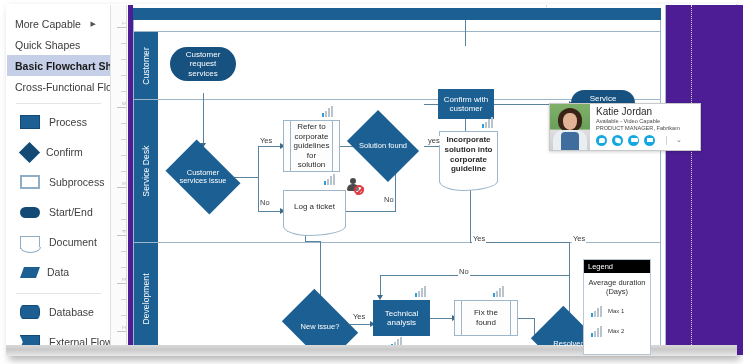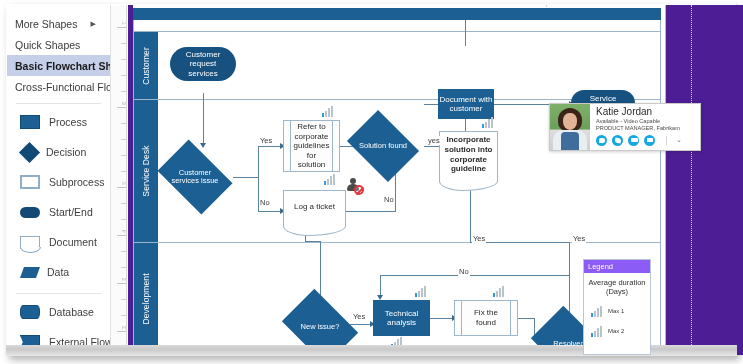--- a/index.html
+++ b/index.html
@@ -390,21 +390,21 @@
   
   .legend {
     position: absolute; left: 583px; top: 259px;
     width: 68px; height: 96px;
     background: #ffffff;
     border: 1px solid #b8c7d3;
     z-index: 30;
     overflow: hidden;
   }
   .legend-head {
-    height: 13px; background: #8b5cf6;
+    height: 13px; background: #000000;
     color: #fff; font-size: 7.5px;
     display: flex; align-items: center;
     padding-left: 4px;
   }
   .legend-sub {
     font-size: 7.5px; color: #2f2f2f;
     text-align: center; line-height: 1.25;
     padding: 5px 3px 0 3px;
   }
   .legend-row {
@@ -425,21 +425,21 @@
 <body>
 
 <div id="screen">
 
   <div class="outer-shadow"></div>
 
   <div class="shapes-panel">
 
     <div class="stencil-list">
       <div class="stencil-row">
-        <span>More Shapes</span>
+        <span>More Capable</span>
         <span class="caret">▶</span>
       </div>
       <div class="stencil-row">
         <span>Quick Shapes</span>
       </div>
       <div class="stencil-row selected">
         <span>Basic Flowchart Sha...</span>
       </div>
       <div class="stencil-row">
         <span>Cross-Functional Flow...</span>
@@ -448,21 +448,21 @@
 
     <div class="panel-sep"></div>
 
     <div>
       <div class="shape-item">
         <span class="glyph g-process"></span>
         <span class="label">Process</span>
       </div>
       <div class="shape-item">
         <span class="glyph g-decision"></span>
-        <span class="label">Decision</span>
+        <span class="label">Confirm</span>
       </div>
       <div class="shape-item">
         <span class="glyph g-subprocess"></span>
         <span class="label">Subprocess</span>
       </div>
       <div class="shape-item">
         <span class="glyph g-startend"></span>
         <span class="label">Start/End</span>
       </div>
       <div class="shape-item">
@@ -597,21 +597,21 @@
     <div class="ln lnv" style="left:342px; top:168px; height:70px;"></div>
     <div class="ln lnh" style="left:314px; top:168px; width:29px;"></div>
     <div class="arrow ar-left" style="left:311px; top:165px;"></div>
 
     <div class="ln lnv" style="left:337px; top:15px; height:26px;"></div>
 
     <div class="shape term" style="left:42px; top:42px; width:66px; height:34px;">
       <span>Customer request services</span>
     </div>
 
-    <div class="diamond-wrap" style="left:36px; top:150px; width:62px; height:44px;">
+    <div class="diamond-wrap" style="left:44px; top:150px; width:62px; height:44px;">
       <span class="dm"></span>
       <span class="dtxt">Customer services issue</span>
     </div>
 
     <div class="shape subproc" style="left:155px; top:115px; width:57px; height:52px;">
       <span>Refer to corporate guidelines for solution</span>
     </div>
     <div class="databar" style="left:194px; top:101px;">
       <i class="on"></i>
         <i></i>
@@ -634,21 +634,21 @@
         <span class="body"></span>
         <span class="ban"></span>
     </div>
 
     <div class="diamond-wrap" style="left:226px; top:119px; width:58px; height:44px;">
       <span class="dm"></span>
       <span class="dtxt">Solution found</span>
     </div>
 
     <div class="shape proc" style="left:310px; top:84px; width:56px; height:30px;">
-      <span>Document with customer</span>
+      <span>Confirm with customer</span>
     </div>
 
     <div class="shape term" style="left:443px; top:85px; width:64px; height:26px;">
       <span>Service finished</span>
     </div>
 
     <div class="shape docshape" style="left:311px; top:126px; width:59px; height:51px;font-weight:bold;">
       <span>Incorporate solution into corporate guideline</span>
       <span class="wave"></span>
     </div>

